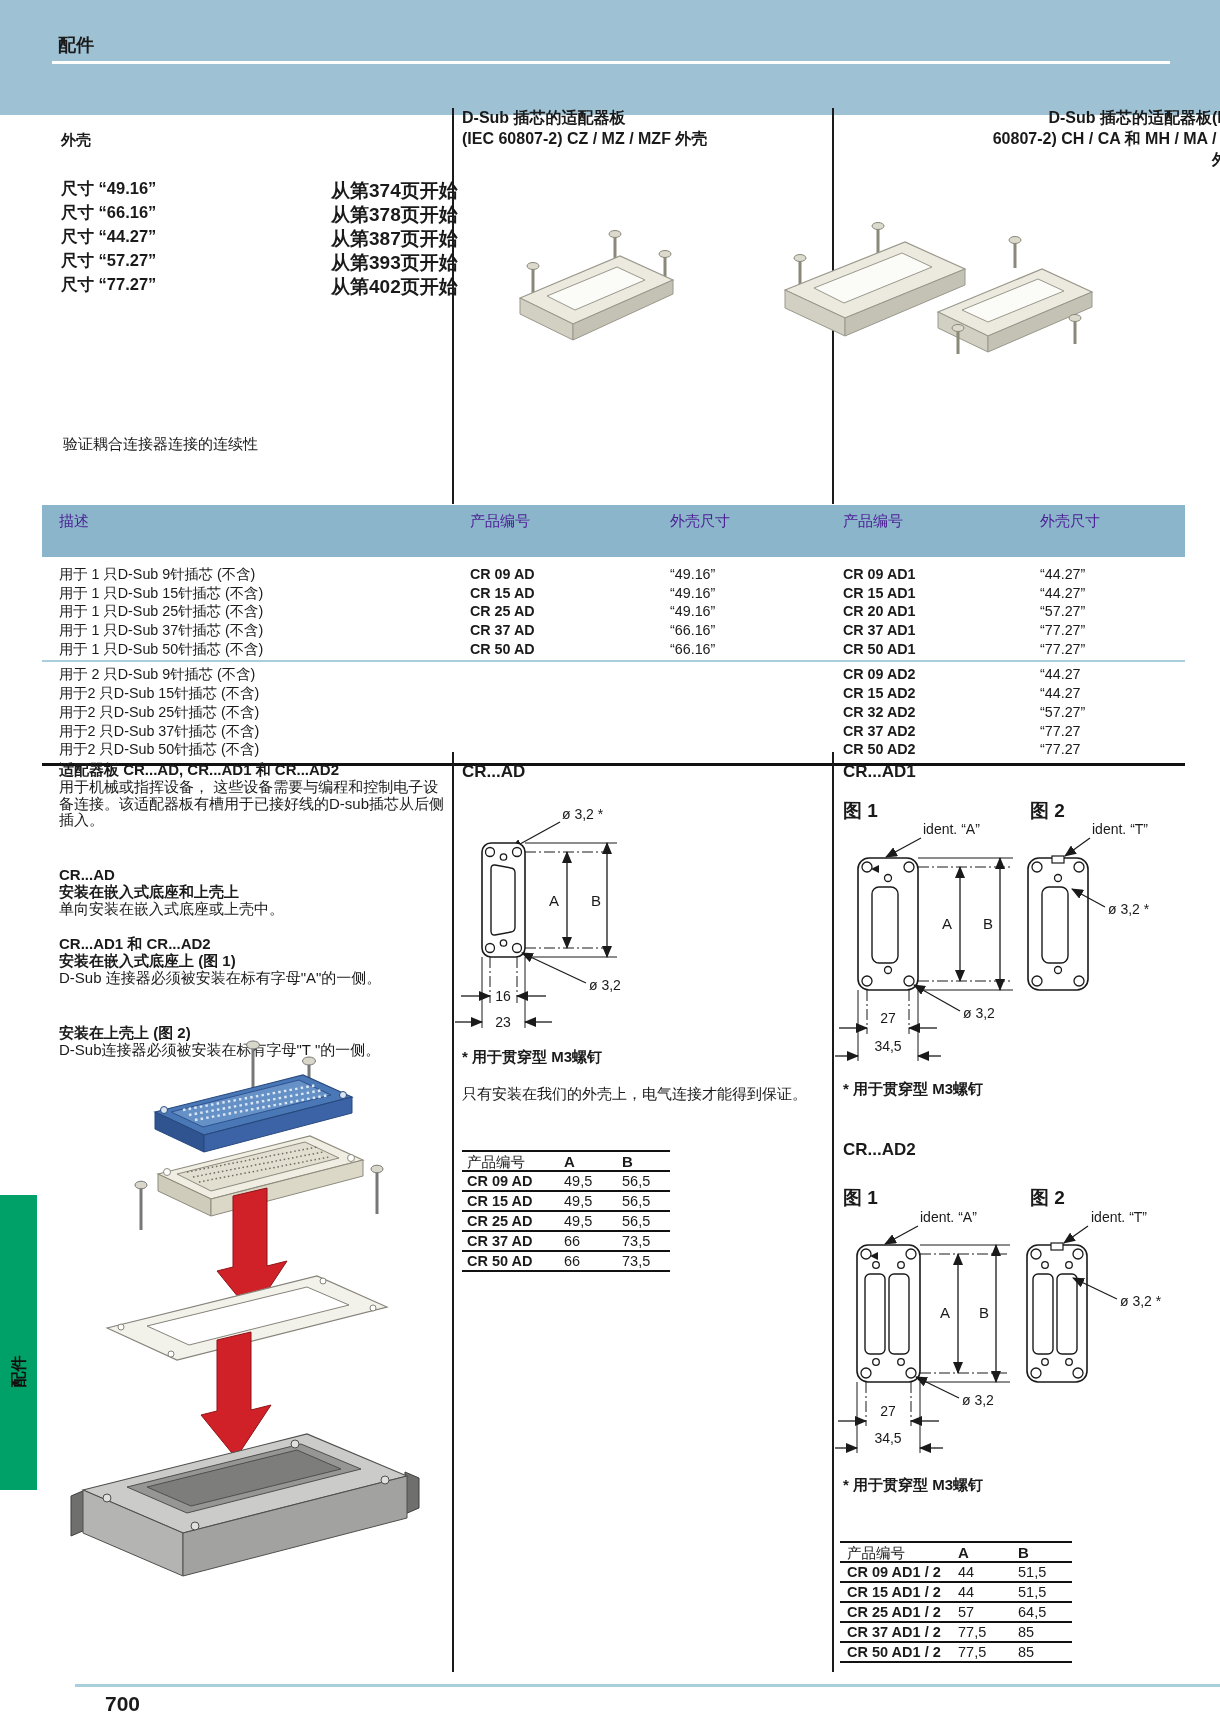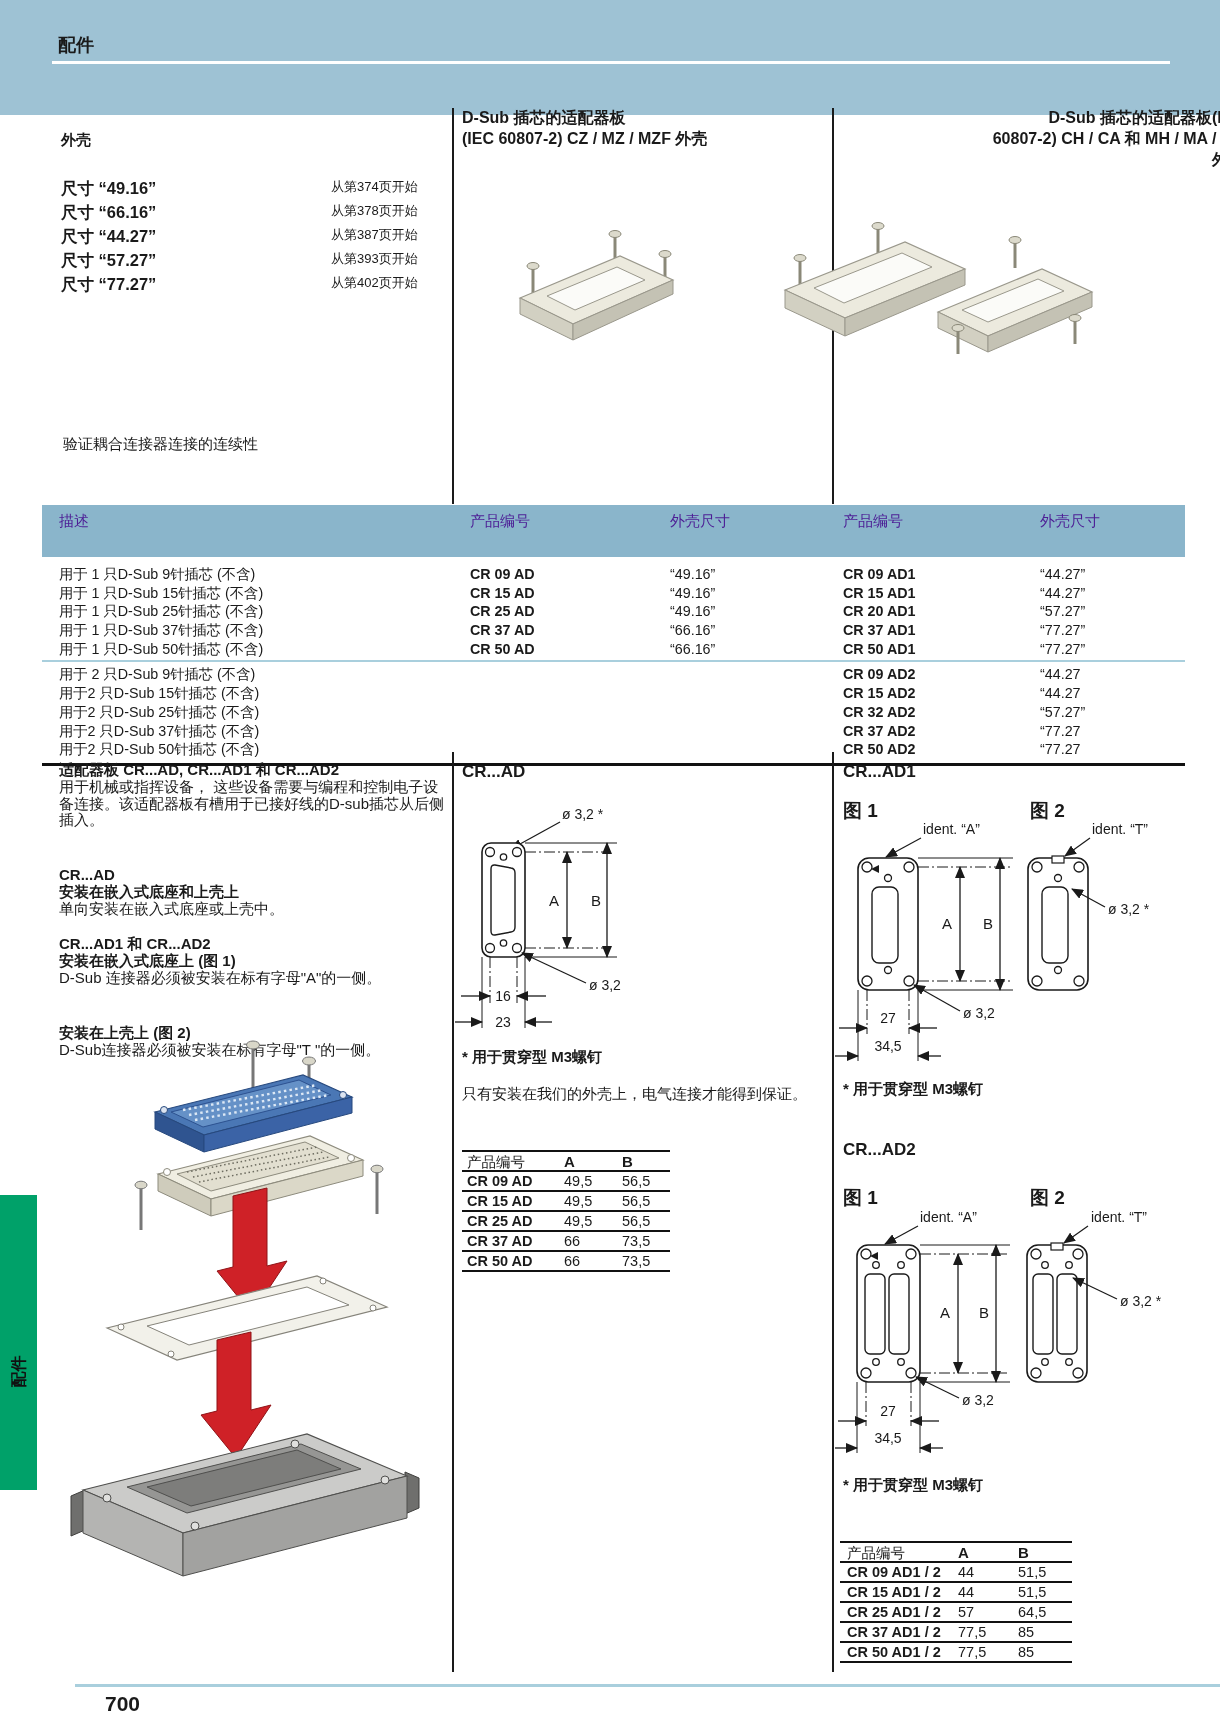--- a/index.html
+++ b/index.html
@@ -18,21 +18,21 @@
   
   .vsep{position:absolute;width:2px;background:#1a1a1a;}
 
   
   .t15b{font-size:15px;font-weight:bold;}
   .panel-title{font-size:16px;font-weight:bold;line-height:21px;}
   .note{font-size:15px;line-height:24px;}
 
   .size-row{position:absolute;height:24px;}
   .size-label{position:absolute;left:0;font-size:16.5px;font-weight:bold;white-space:nowrap;}
-  .size-page{position:absolute;left:270px;font-size:13px;font-weight:normal;white-space:nowrap;}
+  .size-page{position:absolute;left:270px;font-size:19px;font-weight:bold;white-space:nowrap;}
 
   
   .sel{position:absolute;left:42px;top:505px;width:1143px;}
   .sel-band{position:relative;height:52px;background:#8ab5cb;}
   .sel-band span{position:absolute;top:7px;font-size:15px;color:#4c1d95;}
   .sel-rows{position:relative;padding-top:8px;}
   .sel-row{position:relative;height:18.7px;}
   .sel-row span{position:absolute;top:0;font-size:14.3px;white-space:nowrap;line-height:18px;}
   .c-desc{left:17px;}
   .c-code1{left:428px;font-weight:bold;}

